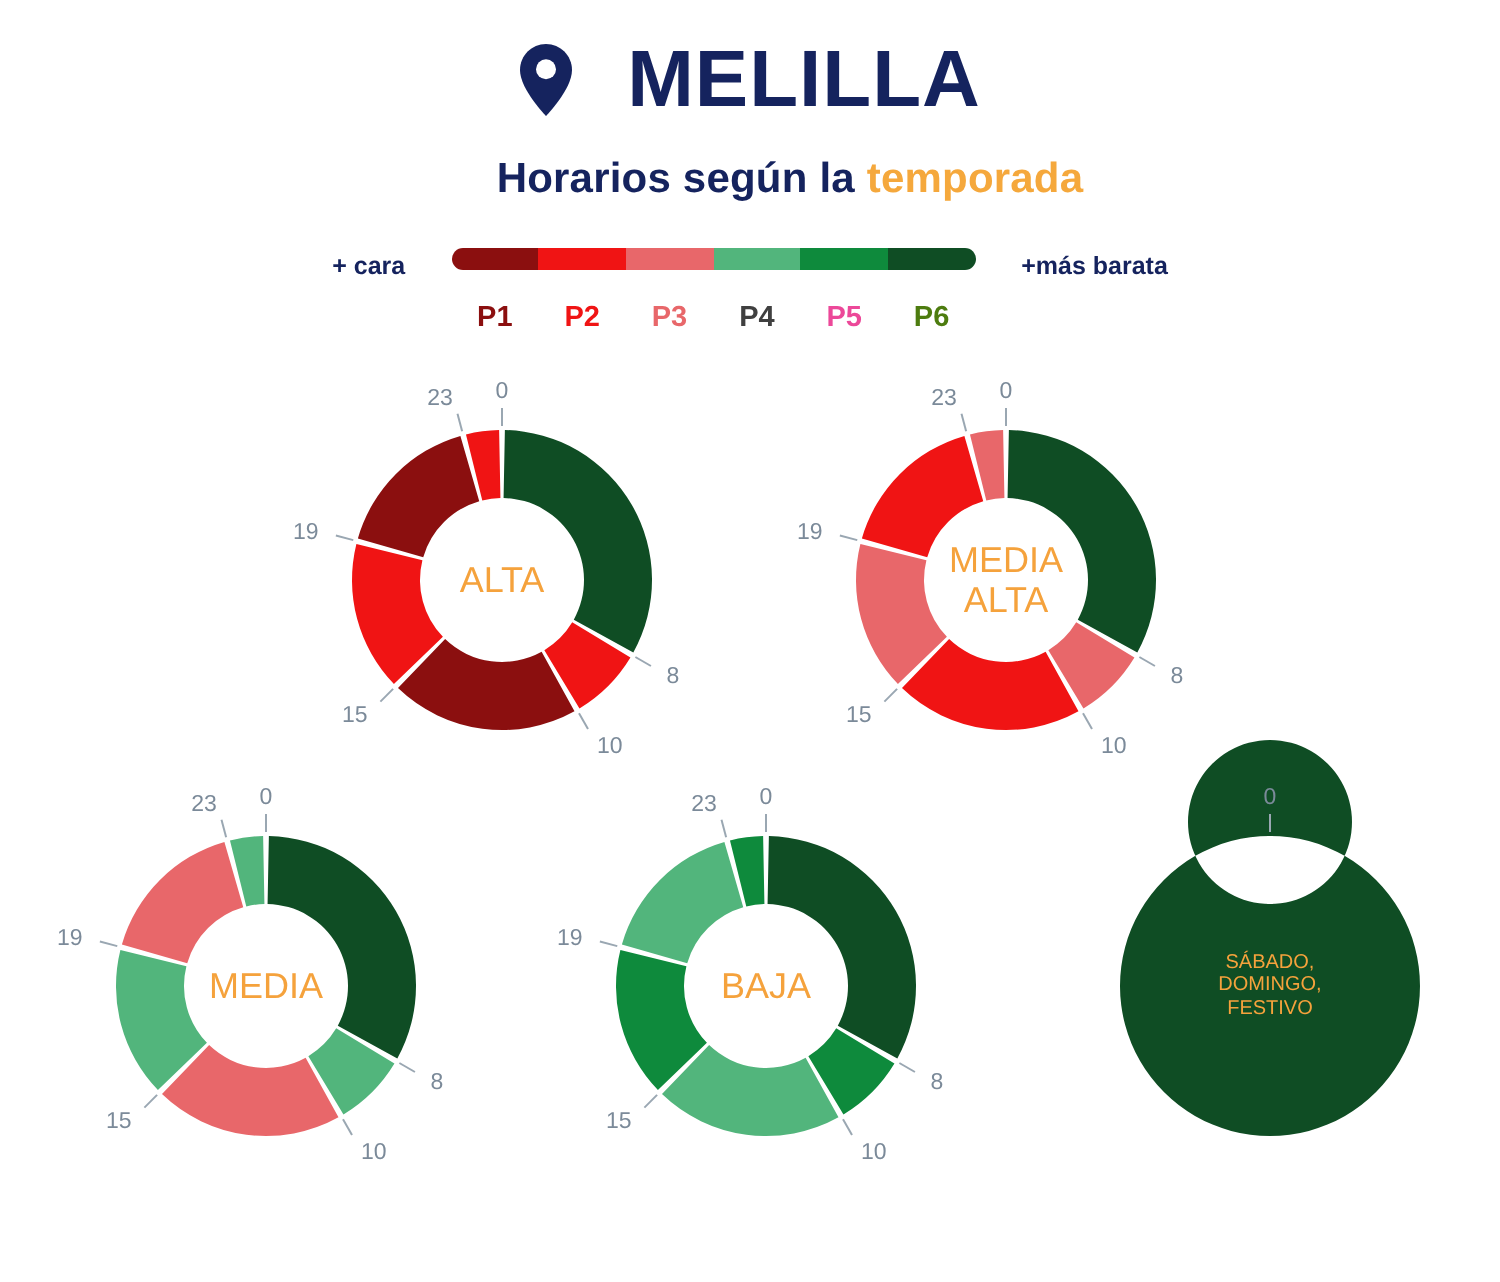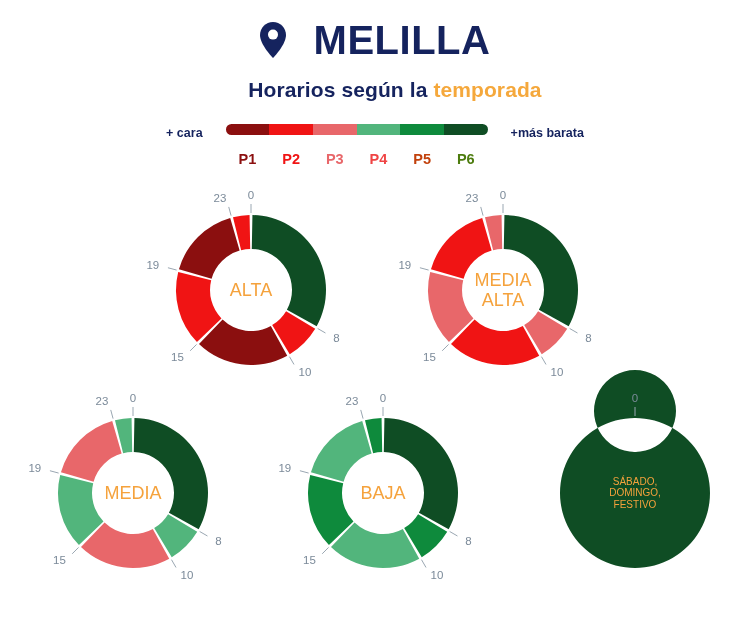--- a/index.html
+++ b/index.html
@@ -177,22 +177,22 @@
         <div class="legend-seg" style="background: rgb(240, 20, 20);"></div>
         <div class="legend-seg" style="background: rgb(232, 103, 106);"></div>
         <div class="legend-seg" style="background: rgb(82, 181, 124);"></div>
         <div class="legend-seg" style="background: rgb(14, 138, 60);"></div>
         <div class="legend-seg" style="background: rgb(15, 77, 36);"></div>
       </div>
     <div class="legend-labels" id="legend-labels">
         <div class="legend-label" style="color: rgb(139, 15, 15);">P1</div>
         <div class="legend-label" style="color: rgb(240, 20, 20);">P2</div>
         <div class="legend-label" style="color: rgb(232, 103, 106);">P3</div>
-        <div class="legend-label" style="color: #ef4444;">P4</div>
-        <div class="legend-label" style="color: #c2410c;">P5</div>
+        <div class="legend-label" style="color: #404040;">P4</div>
+        <div class="legend-label" style="color: #ec4899;">P5</div>
         <div class="legend-label" style="color: #4d7c0f;">P6</div>
       </div>
   </div>
   <div class="legend-end-label right">+más barata</div>
 </div>
 
 <div class="charts" id="charts">
     <div class="donut-cell" style="left: 140px; top: 0px;">
       <div class="donut-wrap">
         <svg class="donut-svg" viewBox="0 0 166 166">

